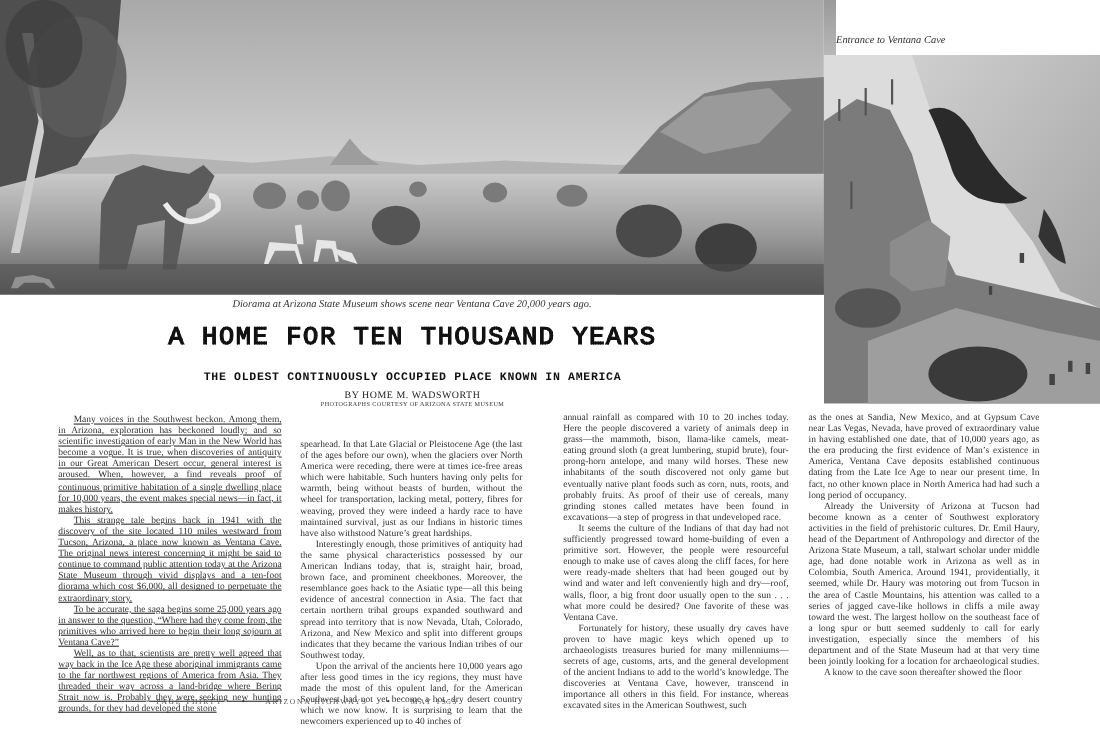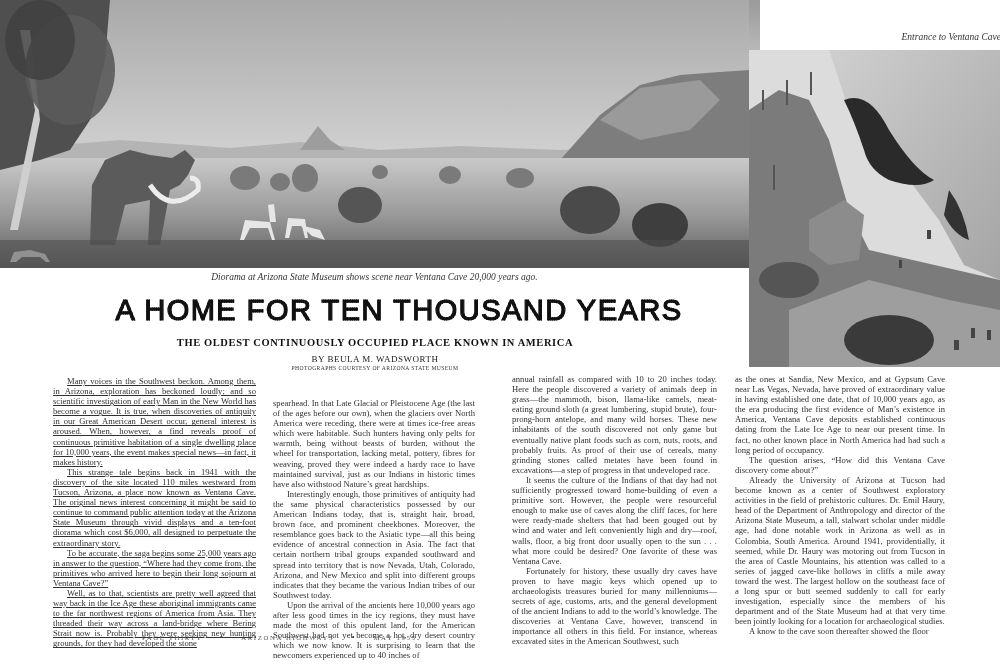--- a/index.html
+++ b/index.html
@@ -14,35 +14,35 @@
   #diorama-photo { left: 0; top: 0; width: 749px; height: 268px; }
   #diorama-top-ext { left: 749px; top: 0; width: 11px; height: 50px;
     background: linear-gradient(180deg, #9a9a9a, #b8b8b8); }
   #cave-photo { left: 749px; top: 50px; width: 251px; height: 317px; }
 
   .caption {
     position: absolute; font-style: italic; font-size: 9.5px; color: #333;
     white-space: nowrap;
   }
   #diorama-caption { left: 0; width: 749px; top: 272px; text-align: center; }
-  #cave-caption { left: 760px; width: 241px; top: 32px; text-align: right; }
+  #cave-caption { left: 760px; width: 241px; top: 32px; text-align: left; }
 
   #headline {
     position: absolute; left: 0; width: 750px; top: 294px; text-align: center;
-    font-family: Liberation Sans, sans-serif;
-    font-size: 29px; letter-spacing: 1.5px; color: #fff;
+    font-family: Liberation Mono, monospace;
+    font-size: 23px; letter-spacing: 1.5px; color: #fff;
     -webkit-text-stroke: 1.1px #111;
     text-shadow: 0 0 0 #111;
     background-image: repeating-linear-gradient(90deg, #111 0 1px, transparent 1px 2.2px);
-    -webkit-background-clip: text; background-clip: text; margin-left: 24px;
+    -webkit-background-clip: text; background-clip: text;
     -webkit-text-fill-color: transparent;
   }
   #subhead {
     position: absolute; left: 0; width: 750px; top: 337px; text-align: center;
-    font-family: Liberation Serif, serif; font-weight: bold;
+    font-family: Liberation Mono, monospace; font-weight: bold;
     font-size: 10.5px; letter-spacing: 0.6px; color: #111;
   }
   #byline {
     position: absolute; left: 0; width: 750px; top: 354px; text-align: center;
     font-size: 9px; letter-spacing: 0.5px; color: #222;
   }
   #photo-credit {
     position: absolute; left: 0; width: 750px; top: 365px; text-align: center;
     font-size: 5.6px; letter-spacing: 0.4px; color: #333;
   }
@@ -173,42 +173,41 @@
       <rect x="205" y="290" width="5" height="10"></rect>
     </g>
   </svg>
 </div>
 
 <div class="caption" id="cave-caption">Entrance to Ventana Cave</div>
 <div class="caption" id="diorama-caption">Diorama at Arizona State Museum shows scene near Ventana Cave 20,000 years ago.</div>
 
 <div id="headline">A HOME FOR TEN THOUSAND YEARS</div>
 <div id="subhead">THE OLDEST CONTINUOUSLY OCCUPIED PLACE KNOWN IN  AMERICA</div>
-<div id="byline">BY BEULA M. WADSWORTH</div>
+<div id="byline">BY HOME M. WADSWORTH</div>
 <div id="photo-credit">PHOTOGRAPHS COURTESY OF ARIZONA STATE MUSEUM</div>
 
 <div class="col" id="col-1">
   <p>Many voices in the Southwest beckon. Among them, in Arizona, exploration has beckoned loudly; and so scientific investigation of early Man in the New World has become a vogue. It is true, when discoveries of antiquity in our Great American Desert occur, general interest is aroused. When, however, a find reveals proof of continuous primitive habitation of a single dwelling place for 10,000 years, the event makes special news—in fact, it makes history.</p>
   <p>This strange tale begins back in 1941 with the discovery of the site located 110 miles westward from Tucson, Arizona, a place now known as Ventana Cave. The original news interest concerning it might be said to continue to command public attention today at the Arizona State Museum through vivid displays and a ten-foot diorama which cost $6,000, all designed to perpetuate the extraordinary story.</p>
   <p>To be accurate, the saga begins some 25,000 years ago in answer to the question, “Where had they come from, the primitives who arrived here to begin their long sojourn at Ventana Cave?”</p>
   <p>Well, as to that, scientists are pretty well agreed that way back in the Ice Age these aboriginal immigrants came to the far northwest regions of America from Asia. They threaded their way across a land-bridge where Bering Strait now is. Probably they were seeking new hunting grounds, for they had developed the stone</p>
 </div>
 <div class="col" id="col-2">
   <p class="cont">spearhead. In that Late Glacial or Pleistocene Age (the last of the ages before our own), when the glaciers over North America were receding, there were at times ice-free areas which were habitable. Such hunters having only pelts for warmth, being without beasts of burden, without the wheel for transportation, lacking metal, pottery, fibres for weaving, proved they were indeed a hardy race to have maintained survival, just as our Indians in historic times have also withstood Nature’s great hardships.</p>
   <p>Interestingly enough, those primitives of antiquity had the same physical characteristics possessed by our American Indians today, that is, straight hair, broad, brown face, and prominent cheekbones. Moreover, the resemblance goes back to the Asiatic type—all this being evidence of ancestral connection in Asia. The fact that certain northern tribal groups expanded southward and spread into territory that is now Nevada, Utah, Colorado, Arizona, and New Mexico and split into different groups indicates that they became the various Indian tribes of our Southwest today.</p>
   <p>Upon the arrival of the ancients here 10,000 years ago after less good times in the icy regions, they must have made the most of this opulent land, for the American Southwest had not yet become a hot, dry desert country which we now know. It is surprising to learn that the newcomers experienced up to 40 inches of</p>
 </div>
 <div class="col" id="col-3">
   <p class="cont">annual rainfall as compared with 10 to 20 inches today. Here the people discovered a variety of animals deep in grass—the mammoth, bison, llama-like camels, meat-eating ground sloth (a great lumbering, stupid brute), four-prong-horn antelope, and many wild horses. These new inhabitants of the south discovered not only game but eventually native plant foods such as corn, nuts, roots, and probably fruits. As proof of their use of cereals, many grinding stones called metates have been found in excavations—a step of progress in that undeveloped race.</p>
   <p>It seems the culture of the Indians of that day had not sufficiently progressed toward home-building of even a primitive sort. However, the people were resourceful enough to make use of caves along the cliff faces, for here were ready-made shelters that had been gouged out by wind and water and left conveniently high and dry—roof, walls, floor, a big front door usually open to the sun . . . what more could be desired? One favorite of these was Ventana Cave.</p>
   <p>Fortunately for history, these usually dry caves have proven to have magic keys which opened up to archaeologists treasures buried for many millenniums—secrets of age, customs, arts, and the general development of the ancient Indians to add to the world’s knowledge. The discoveries at Ventana Cave, however, transcend in importance all others in this field. For instance, whereas excavated sites in the American Southwest, such</p>
 </div>
 <div class="col" id="col-4">
   <p class="cont">as the ones at Sandia, New Mexico, and at Gypsum Cave near Las Vegas, Nevada, have proved of extraordinary value in having established one date, that of 10,000 years ago, as the era producing the first evidence of Man’s existence in America, Ventana Cave deposits established continuous dating from the Late Ice Age to near our present time. In fact, no other known place in North America had had such a long period of occupancy.</p>
-  <p>The question arises, “How did this Ventana Cave discovery come about?”</p>
   <p>Already the University of Arizona at Tucson had become known as a center of Southwest exploratory activities in the field of prehistoric cultures. Dr. Emil Haury, head of the Department of Anthropology and director of the Arizona State Museum, a tall, stalwart scholar under middle age, had done notable work in Arizona as well as in Colombia, South America. Around 1941, providentially, it seemed, while Dr. Haury was motoring out from Tucson in the area of Castle Mountains, his attention was called to a series of jagged cave-like hollows in cliffs a mile away toward the west. The largest hollow on the southeast face of a long spur or butt seemed suddenly to call for early investigation, especially since the members of his department and of the State Museum had at that very time been jointly looking for a location for archaeological studies.</p>
   <p>A know to the cave soon thereafter showed the floor</p>
 </div>
 
 <div id="footer">
   <span>PAGE THIRTY</span>
   <span class="dot">•</span>
   <span>ARIZONA HIGHWAYS</span>
   <span class="dot">•</span>
   <span>MAY 1955</span>

